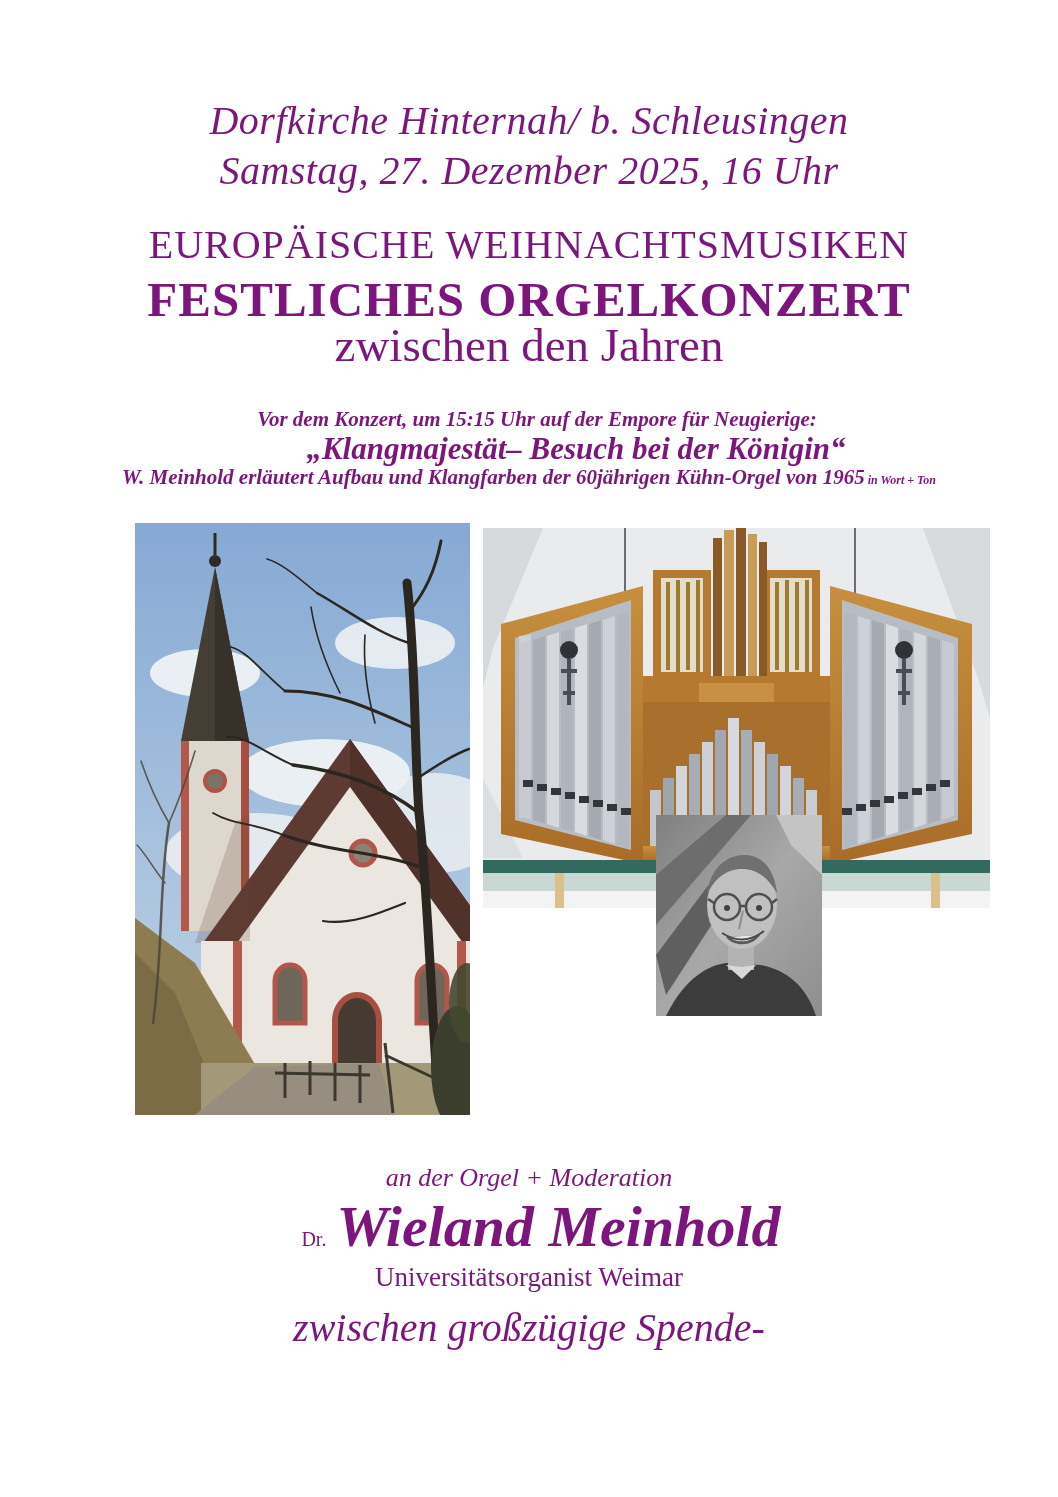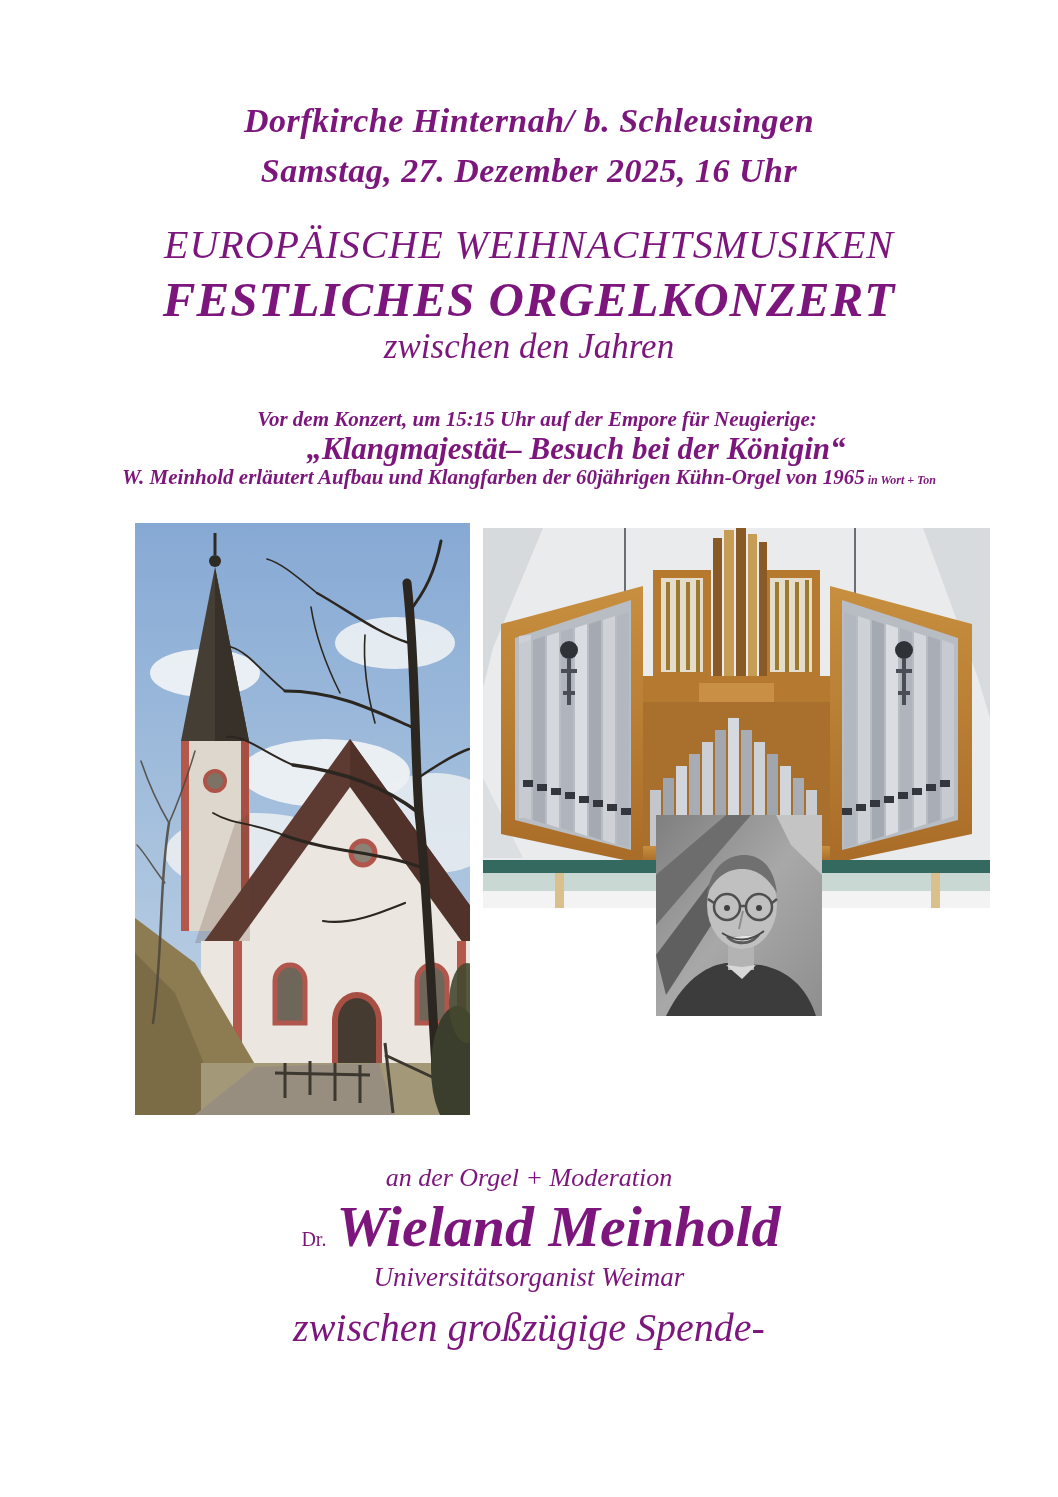--- a/index.html
+++ b/index.html
@@ -3,26 +3,26 @@
 <meta charset="utf-8">
 <style>
   html,body{margin:0;padding:0;}
   body{
     width:1058px;height:1497px;
     background:#ffffff;
     font-family:"Liberation Serif","DejaVu Serif",serif;
     position:relative;overflow:hidden;
   }
   .poster{position:absolute;inset:0;}
-  .tline{position:absolute;left:0;width:1058px;text-align:center;color:#7c157c;white-space:nowrap;font-style:italic;}
-
-  .venue{top:96px;font-size:34px;line-height:50px;font-weight:bold;font-style:italic;letter-spacing:.5px;}
+  .tline{position:absolute;left:0;width:1058px;text-align:center;color:#7c157c;white-space:nowrap;}
+
+  .venue{top:96px;font-size:40px;line-height:50px;font-weight:normal;font-style:italic;letter-spacing:.5px;}
   .series{top:221px;font-size:40px;font-weight:normal;letter-spacing:1px;}
   .main-title{top:271px;font-size:49px;font-weight:bold;letter-spacing:1px;}
-  .subtitle{top:327px;font-size:35px;font-weight:normal;}
+  .subtitle{top:318px;font-size:47px;font-weight:normal;}
 
   .pre-intro{top:407px;font-size:21px;font-weight:bold;font-style:italic;margin-left:8px;}
   .pre-title{top:431px;font-size:31px;font-weight:bold;font-style:italic;padding-left:47px;}
   .pre-detail{top:465px;font-size:21px;font-weight:bold;font-style:italic;}
   .pre-detail .tail{font-size:12px;font-weight:bold;}
 
   .photo{position:absolute;display:block;}
   .church-photo{left:135px;top:523px;width:335px;height:592px;}
   .organ-photo{left:483px;top:528px;width:507px;height:380px;}
   .portrait-photo{left:656px;top:815px;width:166px;height:201px;}

